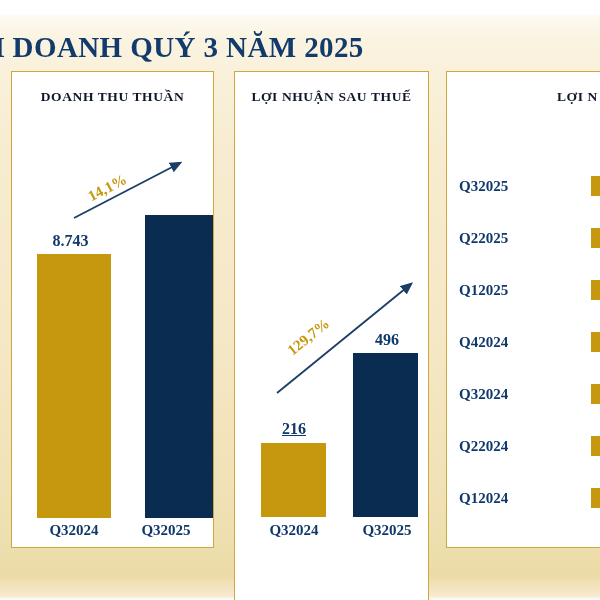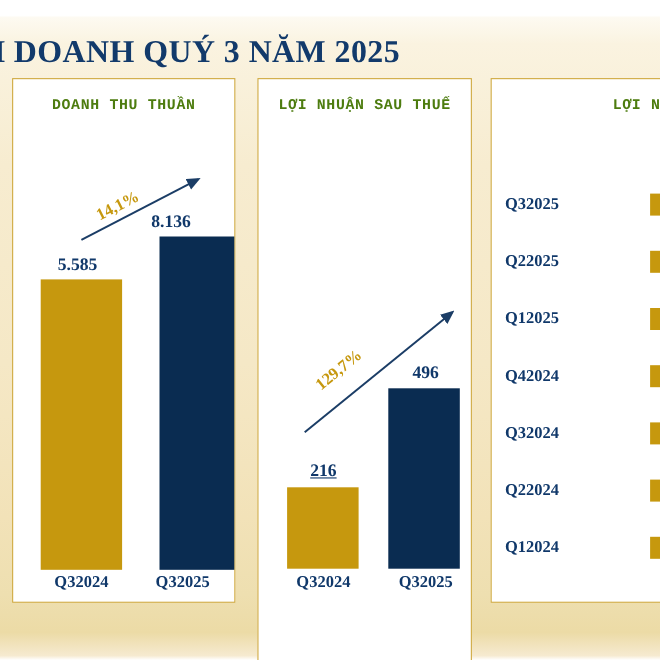--- a/index.html
+++ b/index.html
@@ -68,25 +68,25 @@
   #panel1 { left: 11px;  top: 71px; width: 203px; height: 477px; }
   #panel2 { left: 234px; top: 71px; width: 195px; height: 580px; }
   #panel3 { left: 446px; top: 71px; width: 160px; height: 477px; }
 
   .panel-title {
     position: absolute;
     top: 17px;
     left: 0;
     width: 100%;
     text-align: center;
-    font-family: Liberation Mono, monospace;
+    font-family: Liberation Serif, serif;
     font-weight: bold;
     font-size: 13.5px;
     letter-spacing: 0.6px;
-    color: #4d7c0f;
+    color: #0f172a;
     white-space: nowrap;
   }
   #panel3 .panel-title {
     text-align: left;
     padding-left: 110px;
     box-sizing: border-box;
   }
 
   
   .bar {
@@ -173,25 +173,24 @@
       <defs>
         <marker id="arrowhead1" markerWidth="7" markerHeight="7" refX="5.5" refY="3" orient="auto">
           <polygon points="0,0 7,3 0,6" fill="#1b3d66"></polygon>
         </marker>
       </defs>
       <line x1="62" y1="146" x2="168" y2="91" stroke="#1b3d66" stroke-width="1.8" marker-end="url(#arrowhead1)"></line>
     </svg>
 
     <div class="growth-label" style="left:81px; top:116px; transform: rotate(-27deg);">14,1%</div>
 
-    <div class="bar-value" style="left:14px; top:160px; width:89px;">5.585</div>
+    <div class="bar-value" style="left:14px; top:160px; width:89px;">8.743</div>
     <div class="bar gold" style="left:25px; top:182px; height:264px; width:74px; bottom:auto;"></div>
     <div class="cat-label" style="left:14px; top:450px; width:96px;">Q32024</div>
 
-    <div class="bar-value" style="left:99px; top:121px; width:89px;">8.136</div>
     <div class="bar navy" style="left:133px; top:143px; height:303px; width:71px; bottom:auto;"></div>
     <div class="cat-label" style="left:106px; top:450px; width:96px;">Q32025</div>
   </div>
 
   <div class="panel" id="panel2">
     <div class="panel-title">LỢI NHUẬN SAU THUẾ</div>
 
     <svg class="arrow-svg" style="left:0px; top:0px; width:195px; height:477px;">
       <defs>
         <marker id="arrowhead2" markerWidth="7" markerHeight="7" refX="5.5" refY="3" orient="auto">

